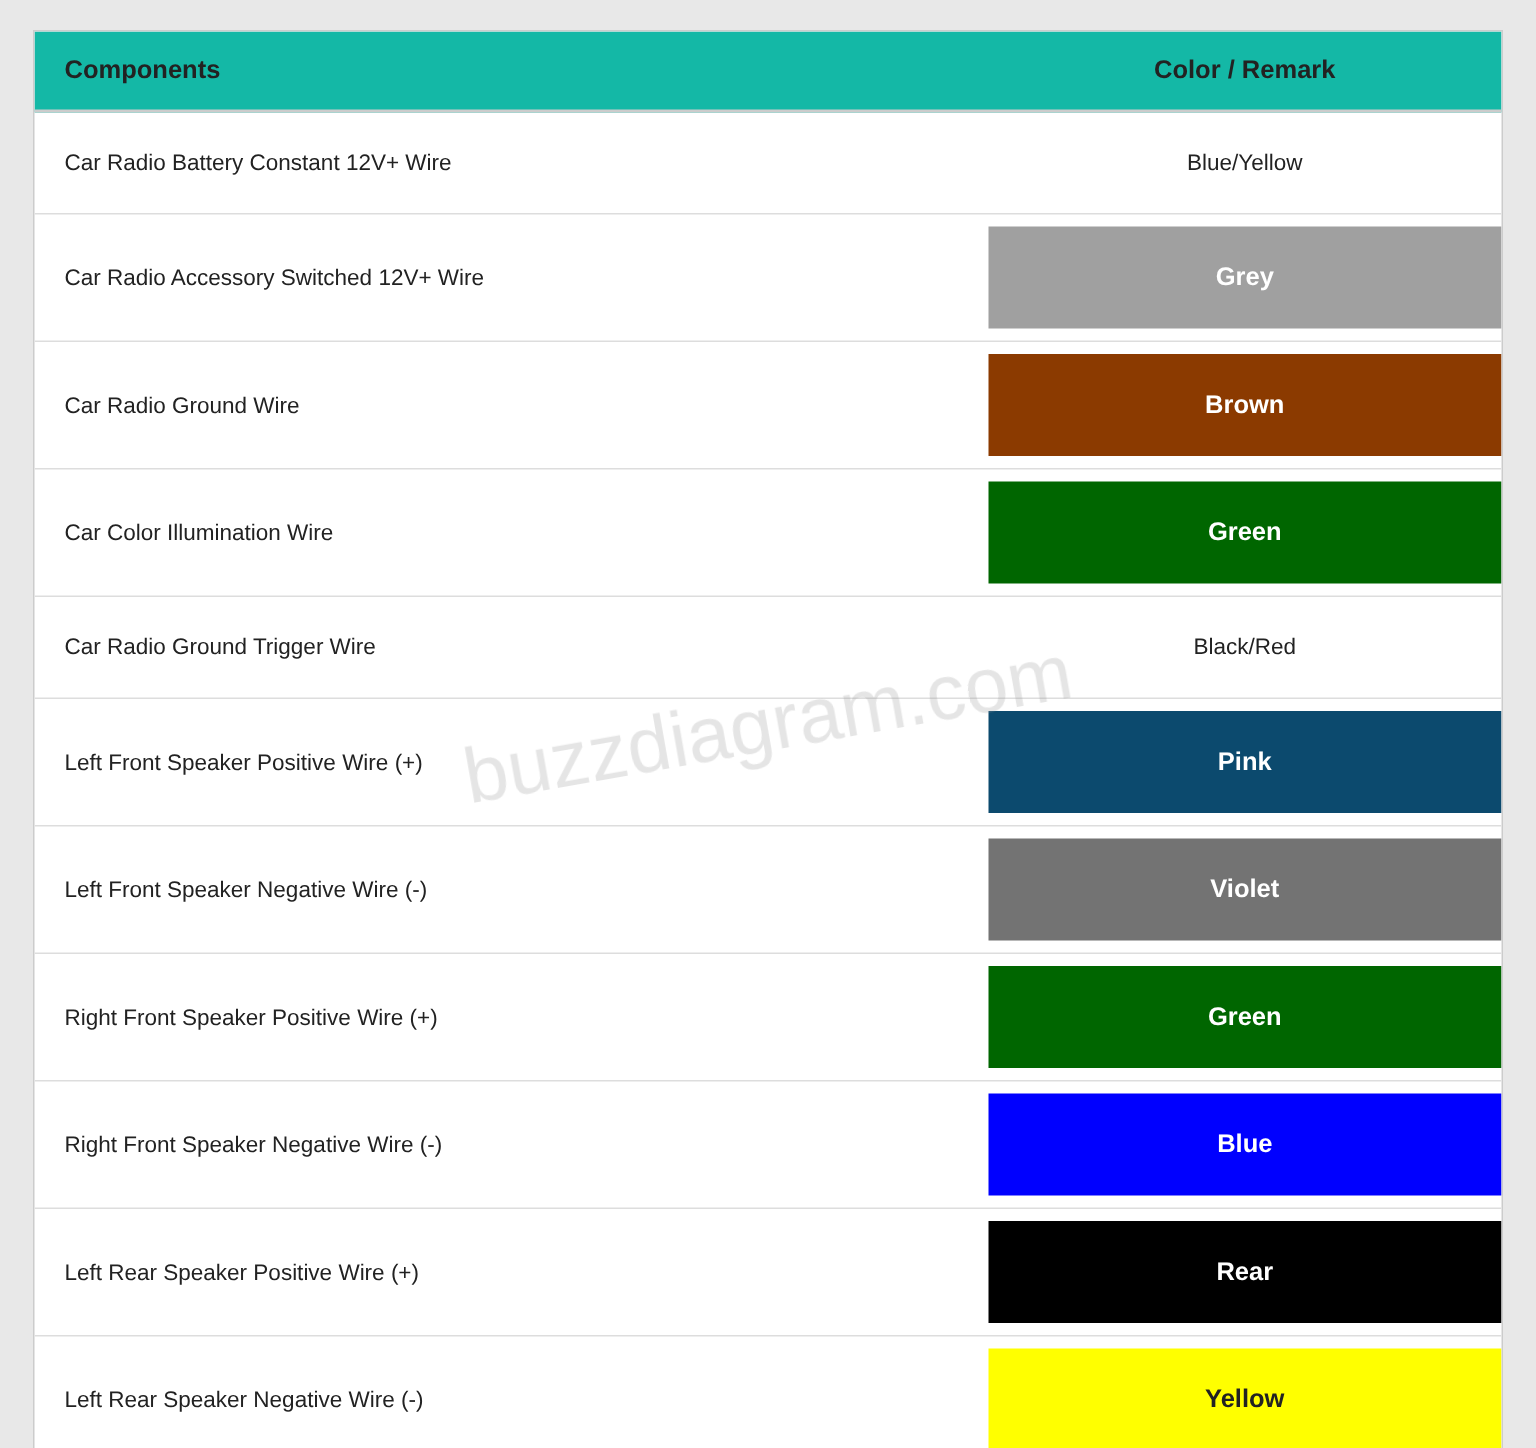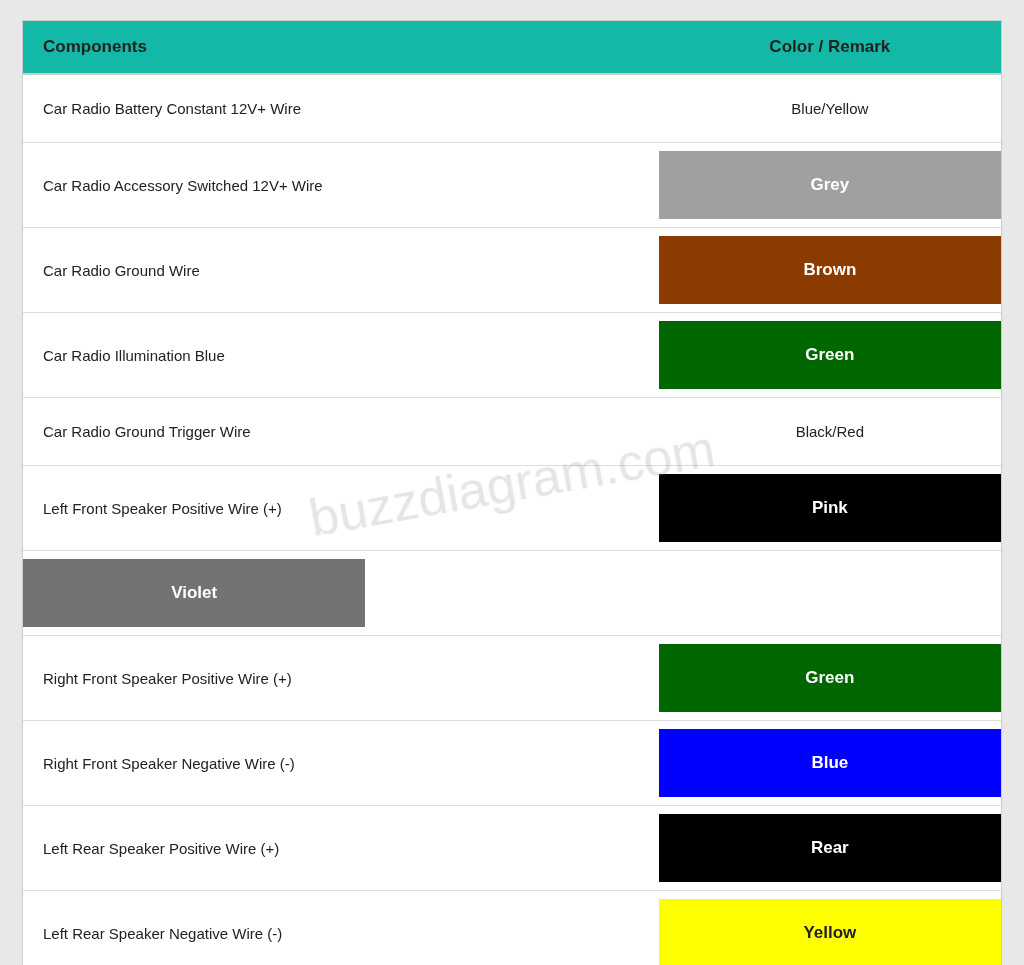--- a/index.html
+++ b/index.html
@@ -115,36 +115,37 @@
           <div class="color-swatch" style="background-color: rgb(160, 160, 160);">Grey</div>
         </div>
       </div>
       <div class="table-row">
         <div class="row-component">Car Radio Ground Wire</div>
         <div class="row-color">
           <div class="color-swatch" style="background-color: rgb(139, 58, 0);">Brown</div>
         </div>
       </div>
       <div class="table-row">
-        <div class="row-component">Car Radio Illumination Blue</div>
+        <div class="row-component">Car Color Illumination Wire</div>
         <div class="row-color">
           <div class="color-swatch" style="background-color: rgb(0, 102, 0);">Green</div>
         </div>
       </div>
       <div class="table-row">
         <div class="row-component">Car Radio Ground Trigger Wire</div>
         <div class="row-color" style="justify-content: center; font-size: 15px;">Black/Red</div>
       </div>
       <div class="table-row">
         <div class="row-component">Left Front Speaker Positive Wire (+)</div>
         <div class="row-color">
-          <div class="color-swatch" style="background-color: #000000;">Pink</div>
+          <div class="color-swatch" style="background-color: #0c4a6e;">Pink</div>
         </div>
       </div>
       <div class="table-row">
+        <div class="row-component">Left Front Speaker Negative Wire (-)</div>
         <div class="row-color">
           <div class="color-swatch" style="background-color: #737373;">Violet</div>
         </div>
       </div>
       <div class="table-row">
         <div class="row-component">Right Front Speaker Positive Wire (+)</div>
         <div class="row-color">
           <div class="color-swatch" style="background-color: rgb(0, 102, 0);">Green</div>
         </div>
       </div>

